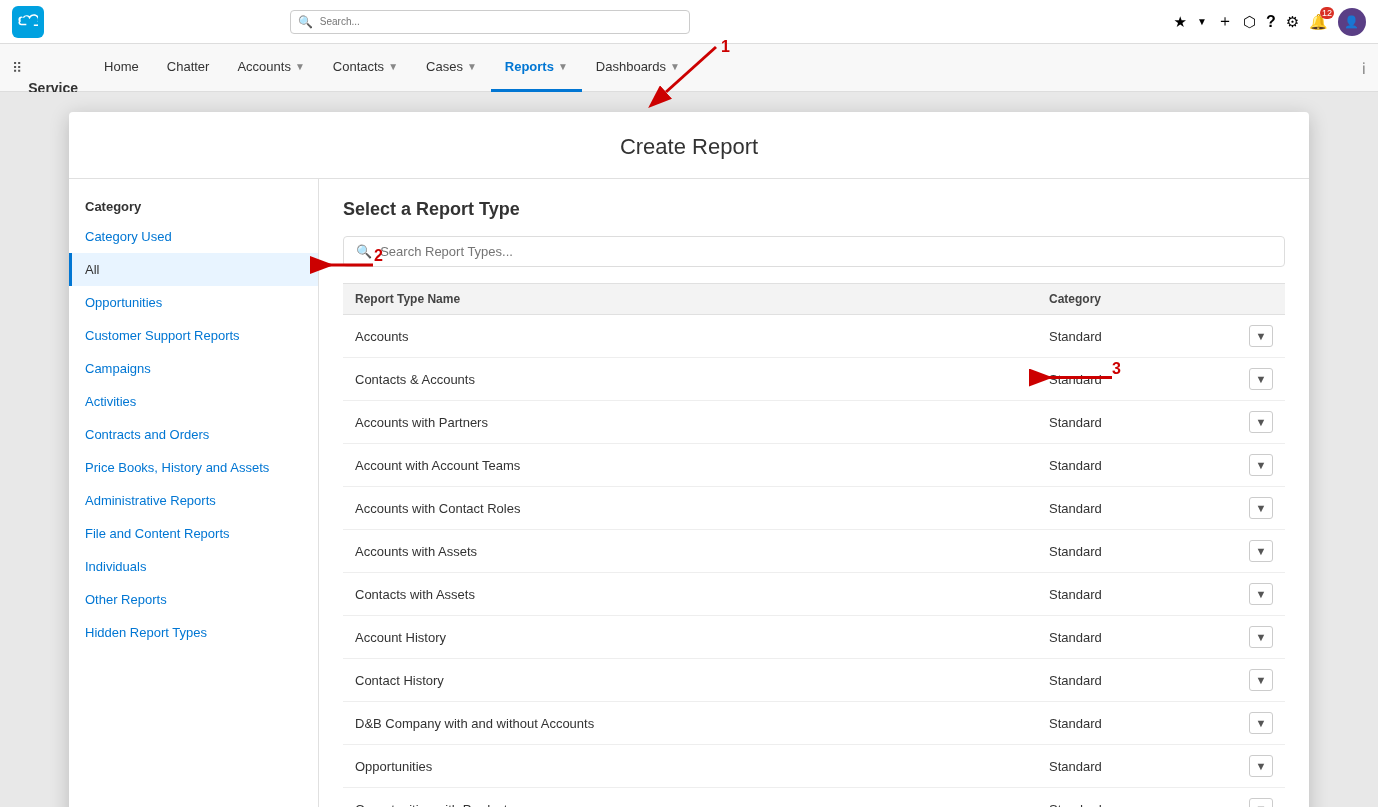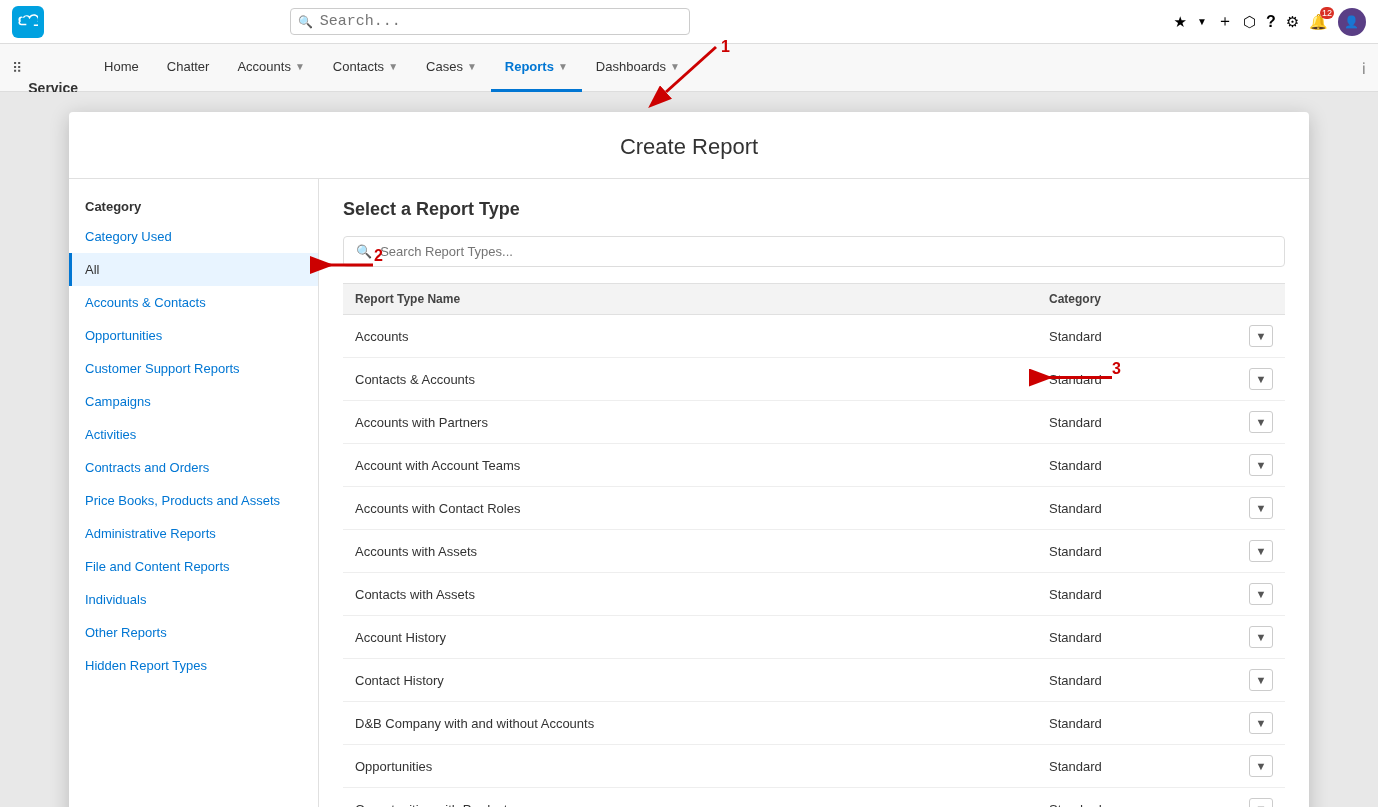--- a/index.html
+++ b/index.html
@@ -26,21 +26,21 @@
     .top-bar-search {
       flex: 1; max-width: 400px; margin: 0 auto;
       display: flex; align-items: center;
       border: 1px solid #ccc; border-radius: 4px;
       padding: 4px 8px; background: #fff;
       color: #888;
     }
     .top-bar-search span { margin-right: 6px; font-size: 12px; }
     .top-bar-search input {
       border: none; outline: none; background: transparent;
-      font-size: 15px; color: #0369a1; width: 100%; font-family: Liberation Mono, monospace;
+      font-size: 10px; color: #0369a1; width: 100%;
     }
     .top-bar-right {
       display: flex; align-items: center; gap: 10px; margin-left: auto;
     }
     .notif-badge {
       position: relative;
     }
     .notif-badge .badge {
       position: absolute; top: -6px; right: -6px;
       background: #d93025; color: white; font-size: 9px;
@@ -303,39 +303,36 @@
                 <marker id="arrowhead2" markerWidth="8" markerHeight="6" refX="8" refY="3" orient="auto">
                   <polygon points="8 0, 0 3, 8 6" fill="#cc0000"></polygon>
                 </marker>
               </defs>
               <line x1="75" y1="20" x2="12" y2="20" stroke="#cc0000" stroke-width="3" marker-end="url(#arrowhead2)"></line>
               <text x="76" y="16" fill="#cc0000" font-size="16" font-weight="bold">2</text>
             </svg>
           </div>
         </div>
         <div class="sidebar-item">
-          <span>Accounts &amp; Contacts</span>
-        </div>
-        <div class="sidebar-item">
           <span>Opportunities</span>
         </div>
         <div class="sidebar-item">
           <span>Customer Support Reports</span>
         </div>
         <div class="sidebar-item">
           <span>Campaigns</span>
         </div>
         <div class="sidebar-item">
           <span>Activities</span>
         </div>
         <div class="sidebar-item">
           <span>Contracts and Orders</span>
         </div>
         <div class="sidebar-item">
-          <span>Price Books, Products and Assets</span>
+          <span>Price Books, History and Assets</span>
         </div>
         <div class="sidebar-item">
           <span>Administrative Reports</span>
         </div>
         <div class="sidebar-item">
           <span>File and Content Reports</span>
         </div>
         <div class="sidebar-item">
           <span>Individuals</span>
         </div>

